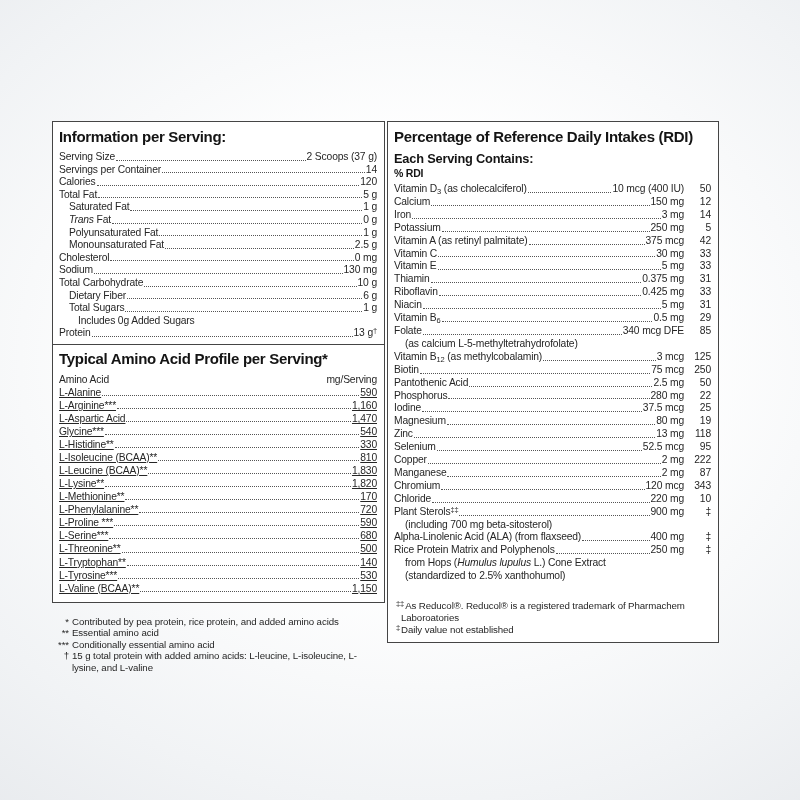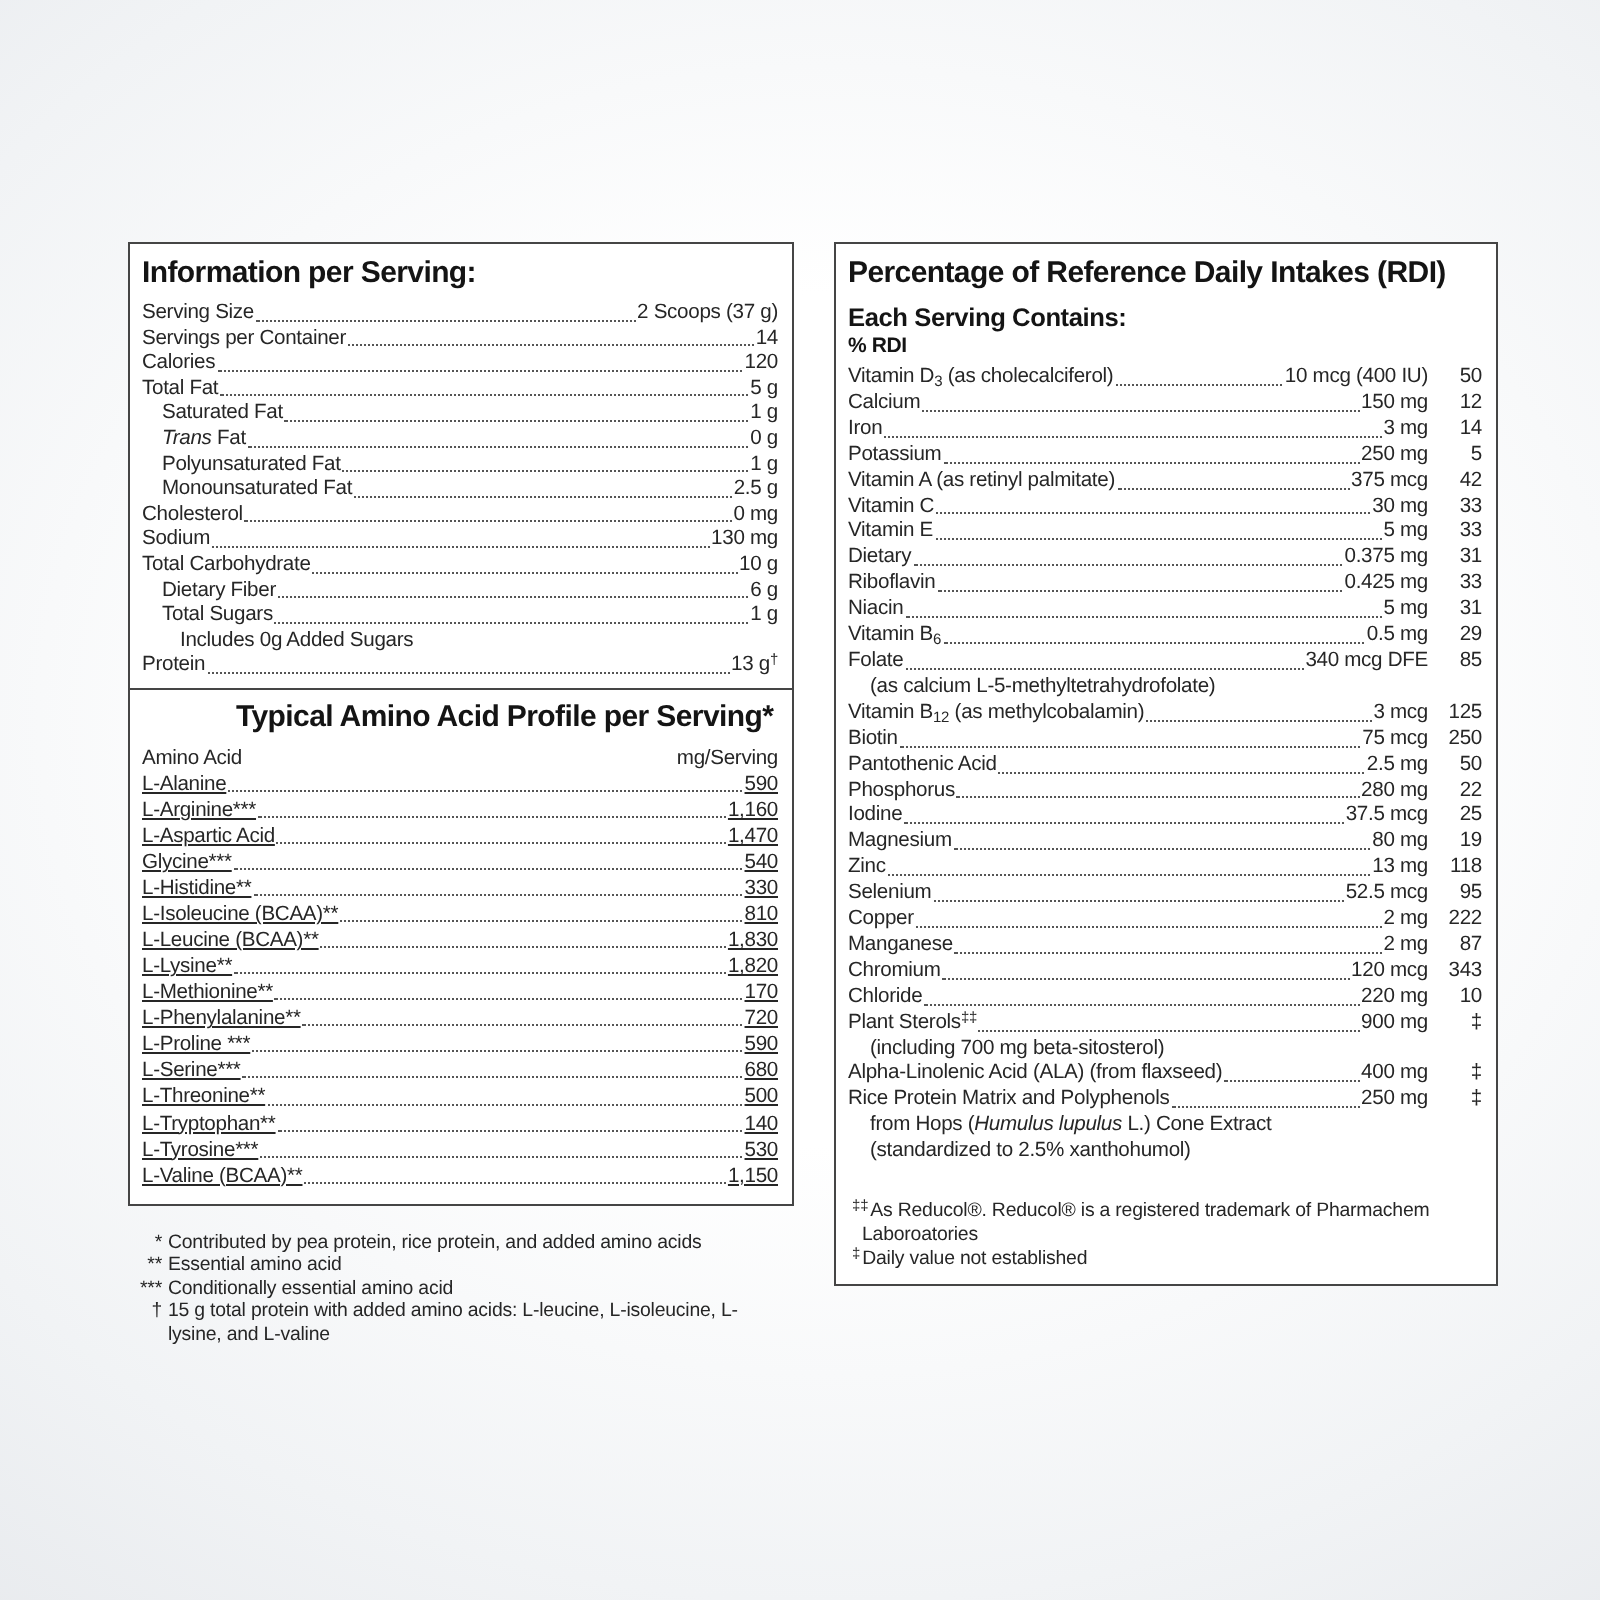--- a/index.html
+++ b/index.html
@@ -2,33 +2,33 @@
 <html><head>
 <meta charset="utf-8">
 <style>
   html,body{margin:0;padding:0;width:800px;height:800px;overflow:hidden;}
   body{
     background: radial-gradient(115% 95% at 52% 45%, #ffffff 28%, #f1f3f5 58%, #dcdfe4 100%);
     font-family:"Liberation Sans","DejaVu Sans",sans-serif;
     color:#262626;
     position:relative;
   }
-  .sheet{position:absolute;left:64px;top:121px;display:flex;gap:20px;}
+  .sheet{position:absolute;left:52px;top:121px;display:flex;gap:2px;}
   .col{width:333px;flex:none;}
   .col.right{width:332px;}
   .box{
     box-sizing:border-box;width:100%;
     border:1.5px solid #454545;background:#ffffff;
     padding:5px 7px 7px 6px;
   }
   .panel-title{
     font-weight:bold;font-size:15px;line-height:17px;
     letter-spacing:-0.3px;color:#141414;margin:1px 0 6px 0;
   }
-  .amino-title{margin-top:3px;margin-left:47px;}
+  .amino-title{margin-top:3px;}
   .rows{display:block;}
   .row{
     display:flex;align-items:baseline;white-space:nowrap;
     font-size:10.3px;letter-spacing:-0.15px;
   }
   .info .row{line-height:12.6px;}
   .amino .row{line-height:13.05px;text-decoration:underline;}
   .rdi-rows .row{line-height:12.9px;}
   .lab{flex:none;}
   .dots{
@@ -303,21 +303,21 @@
             <span class="val">30 mg</span>
             <span class="rdicol">33</span>
           </div>
           <div class="row">
             <span class="lab"><span>Vitamin E</span></span>
             <span class="dots"></span>
             <span class="val">5 mg</span>
             <span class="rdicol">33</span>
           </div>
           <div class="row">
-            <span class="lab"><span>Dietary</span></span>
+            <span class="lab"><span>Thiamin</span></span>
             <span class="dots"></span>
             <span class="val">0.375 mg</span>
             <span class="rdicol">31</span>
           </div>
           <div class="row">
             <span class="lab"><span>Riboflavin</span></span>
             <span class="dots"></span>
             <span class="val">0.425 mg</span>
             <span class="rdicol">33</span>
           </div>

